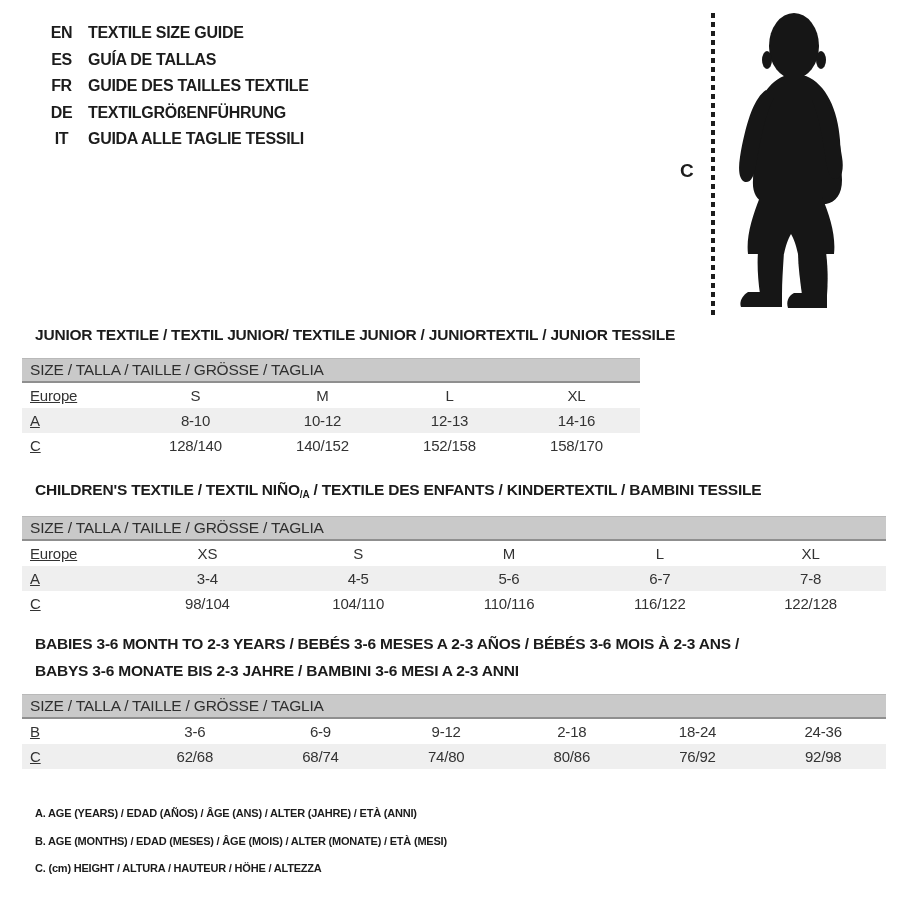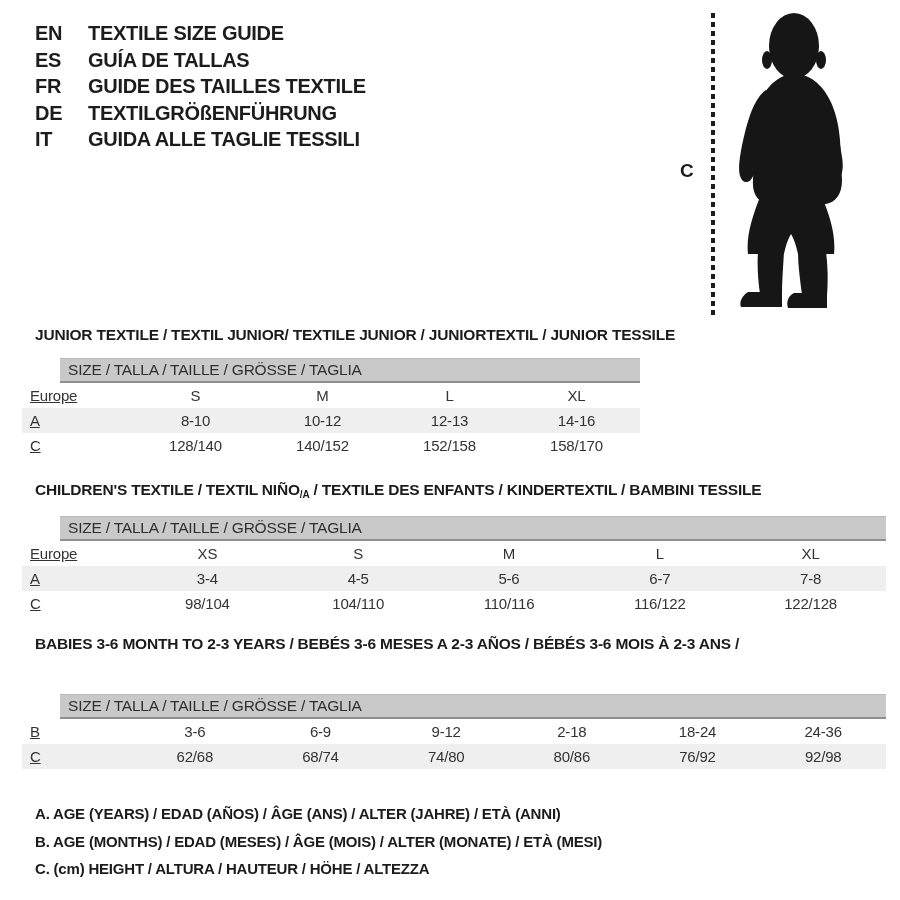--- a/index.html
+++ b/index.html
@@ -1,50 +1,50 @@
 <!DOCTYPE html>
 <html><head>
 <meta charset="utf-8">
 <style>
   html,body{margin:0;padding:0;}
   body{background:#ffffff;font-family:"Liberation Sans","DejaVu Sans",sans-serif;}
   .canvas{position:relative;width:900px;height:900px;background:#ffffff;overflow:hidden;color:#1d1d1d;}
 
   
   .lang-block{position:absolute;left:35px;top:20px;}
-  .lang-row{display:flex;line-height:26.5px;font-size:20px;font-weight:bold;letter-spacing:-0.3px;color:#1c1c1c;}
+  .lang-row{display:flex;line-height:26.5px;font-size:16px;font-weight:bold;letter-spacing:-0.3px;color:#1c1c1c;text-align:center;}
   .lang-code{display:inline-block;width:53px;}
 
   
   .dotted-line{position:absolute;left:711px;top:13px;width:4px;height:303px;
     background:repeating-linear-gradient(to bottom,#1c1c1c 0 5px,transparent 5px 9px);}
   .measure-label{position:absolute;left:680px;top:160px;font-size:19px;font-weight:bold;color:#1c1c1c;}
   .baby-svg{position:absolute;left:726px;top:12px;}
 
   
   .sec-title{position:absolute;left:35px;margin:0;font-size:15.5px;font-weight:bold;
     letter-spacing:-0.2px;color:#1b1b1b;line-height:19px;white-space:nowrap;}
   .sec-title .subscript{font-size:10px;vertical-align:-3px;}
   .sec-title.two-line{line-height:27px;}
 
   
   .size-table{position:absolute;left:22px;font-size:15px;color:#333333;}
   .t-head{height:22px;background:#c9c9c9;border-top:1px solid #b9b9b9;border-bottom:2px solid #8f8f8f;
-    display:flex;align-items:center;padding-left:8px;font-size:15.5px;color:#2f2f2f;letter-spacing:-0.2px;margin-left:38px;}
+    display:flex;align-items:center;padding-left:8px;font-size:15.5px;color:#2f2f2f;letter-spacing:-0.2px;}
   .t-row{display:grid;height:25px;align-items:center;letter-spacing:-0.2px;}
   .t-row.alt{background:#efefef;}
   .t-row .lbl{padding-left:8px;text-align:left;text-decoration:underline;}
   .t-row .val{text-align:center;}
   .cols4{grid-template-columns:110px repeat(4,1fr);}
   .cols5{grid-template-columns:110px repeat(5,1fr);}
   .cols6{grid-template-columns:110px repeat(6,1fr);}
 
   
   .legend{position:absolute;left:35px;top:800px;}
-  .legend-line{font-size:15px;font-weight:bold;letter-spacing:-0.2px;line-height:27.5px;color:#1b1b1b;white-space:nowrap;}
+  .legend-line{font-size:11px;font-weight:bold;letter-spacing:-0.2px;line-height:27.5px;color:#1b1b1b;white-space:nowrap;}
 </style>
 </head>
 <body>
 
 <div class="canvas">
 
   <div class="lang-block">
     <div class="lang-row">
       <span class="lang-code">EN</span>
       <span class="lang-title">TEXTILE SIZE GUIDE</span>
@@ -135,20 +135,21 @@
       <span class="val">98/104</span>
       <span class="val">104/110</span>
       <span class="val">110/116</span>
       <span class="val">116/122</span>
       <span class="val">122/128</span>
     </div>
   </div>
 
   <h2 class="sec-title two-line" style="top:630px;">
       <span style="display:block;">BABIES 3-6 MONTH TO 2-3 YEARS / BEBÉS 3-6 MESES A 2-3 AÑOS / BÉBÉS 3-6 MOIS À 2-3 ANS /</span>
+      <span style="display:block;">BABYS 3-6 MONATE BIS 2-3 JAHRE / BAMBINI 3-6 MESI A 2-3 ANNI</span>
     </h2>
   <div class="size-table" style="top:694px;width:864px;">
     <div class="t-head">SIZE / TALLA / TAILLE / GRÖSSE / TAGLIA</div>
     <div class="t-row cols6">
       <span class="lbl">B</span>
       <span class="val">3-6</span>
       <span class="val">6-9</span>
       <span class="val">9-12</span>
       <span class="val">2-18</span>
       <span class="val">18-24</span>

